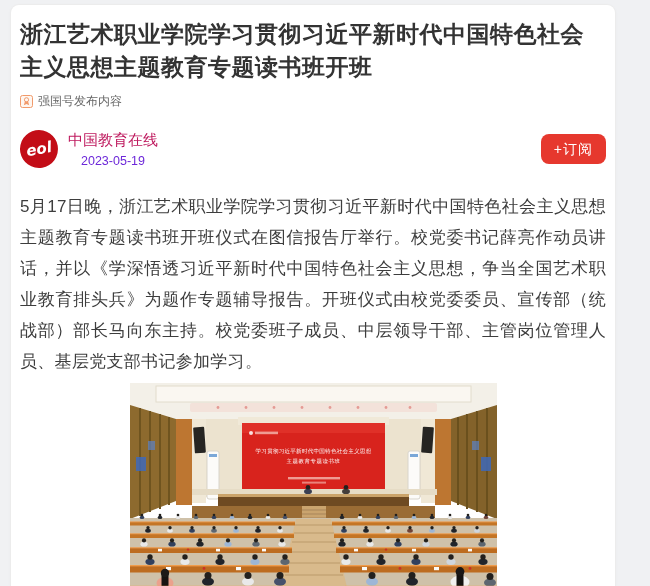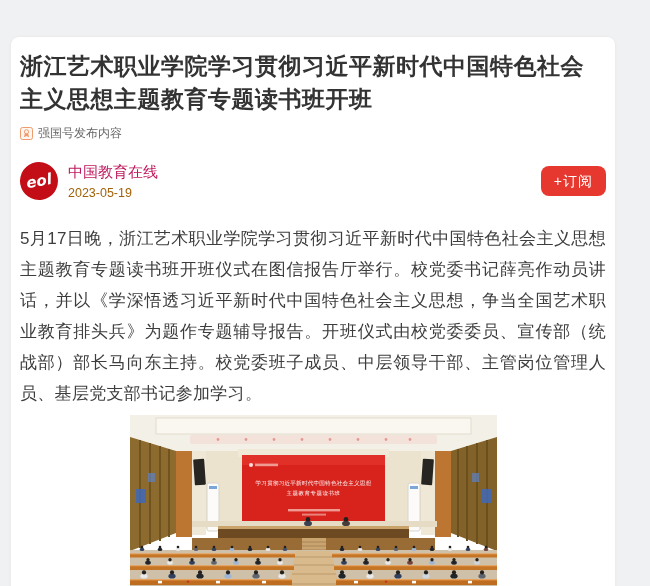--- a/index.html
+++ b/index.html
@@ -1,18 +1,18 @@
 <!DOCTYPE html>
 <html><head>
 <meta charset="utf-8">
 <style>
   * { box-sizing: border-box; margin: 0; padding: 0; }
   html,body { width:650px; height:586px; overflow:hidden; }
   body { font-family: "Liberation Sans", "DejaVu Sans", sans-serif; background:#f0f1f3; }
-  .page { position:relative; width:650px; height:472px; background:#f0f1f3;margin-top:32px; }
+  .page { position:relative; width:650px; height:472px; background:#f0f1f3; }
   .card {
     position:absolute; left:11px; top:5px; width:604px; height:581px;
     background:#fff; border-radius:8px 8px 0 0;
     box-shadow:0 0 0 1px #ececec, 0 1px 4px rgba(0,0,0,.04);
     padding:13px 9px 0 9px; overflow:hidden;
   }
   .title {
     font-size:23px; line-height:33px; font-weight:600; color:#333;
     letter-spacing:.5px;
   }
@@ -22,21 +22,21 @@
   .pub-row { display:flex; align-items:center; margin-top:19px; height:40px; }
   .avatar {
     width:38px; height:38px; border-radius:50%; background:#c30d17;
     color:#fff; display:flex; align-items:center; justify-content:center;
     font-style:italic; font-weight:bold; font-size:15px;
     font-family:"DejaVu Sans", sans-serif; transform:rotate(-10deg);
     flex:0 0 38px; cursor:pointer;
   }
   .pub-meta { margin-left:10px; }
   .pub-name { font-size:15px; color:#be185d; font-weight:500; cursor:pointer; }
-  .pub-date { font-size:12.5px; color:#a16207; margin-top:4px; }
+  .pub-date { font-size:12.5px; color:#6d28d9; margin-top:4px;text-align:center; }
   .subscribe-btn {
     margin-left:auto; background:#e6382e; color:#fff; border:none;
     font-size:14px; line-height:1; padding:8px 13px; border-radius:8px;
     cursor:pointer; font-family:inherit; letter-spacing:1px;
   }
   .body-text {
     margin-top:22px; font-size:17px; line-height:31px; color:#3d3d3d;
     text-align:justify; letter-spacing:.3px;
   }
   .photo-fig { margin:6px auto 0; width:367px; height:213px; overflow:hidden; cursor:pointer; }

